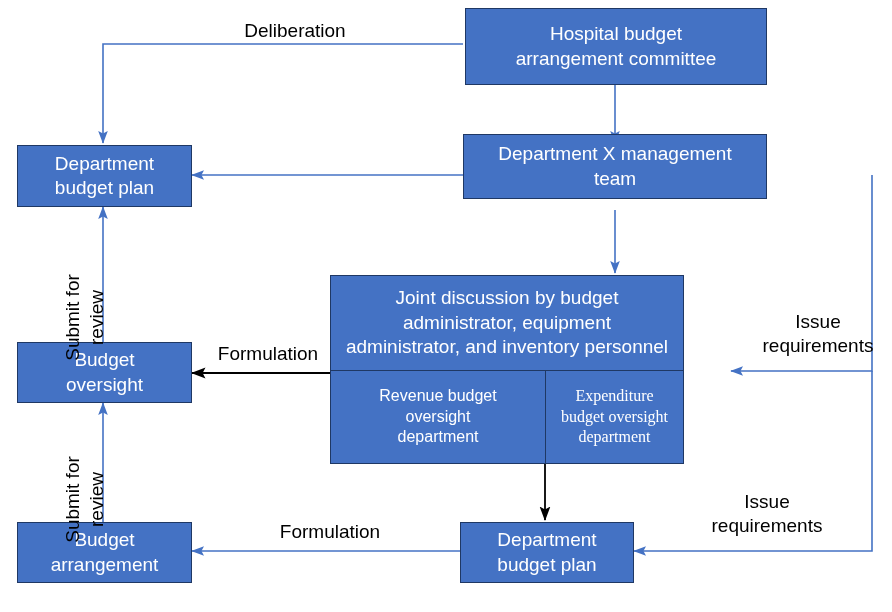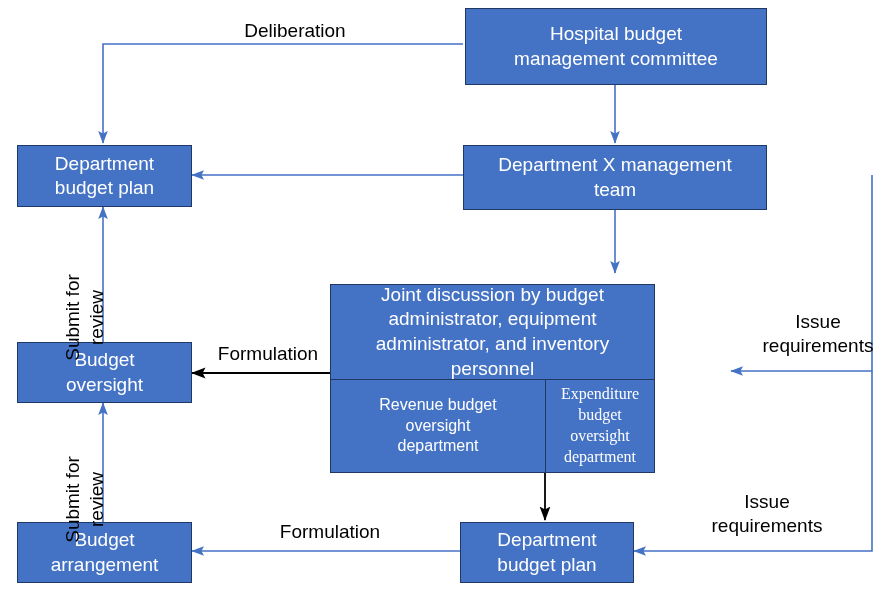--- a/index.html
+++ b/index.html
@@ -124,34 +124,34 @@
 
     <path d="M545,463 L545,520" fill="none" stroke="#000000" stroke-width="1.8" marker-end="url(#arrowBlack)"></path>
 
     <path d="M103,522 L103,403" fill="none" stroke="#4472C4" stroke-width="1.6" marker-end="url(#arrowBlue)"></path>
 
     <path d="M460,551 L192,551" fill="none" stroke="#4472C4" stroke-width="1.6" marker-end="url(#arrowBlue)"></path>
   </svg>
 
   <div class="node" style="left:465px; top:8px; width:302px; height:77px;">
     <span style="white-space: pre-line;">Hospital budget
-management committee</span>
+arrangement committee</span>
   </div>
 
   <div class="node" style="left:17px; top:145px; width:175px; height:62px;">
     <span style="white-space: pre-line;">Department
 budget plan</span>
   </div>
 
-  <div class="node" style="left:463px; top:145px; width:304px; height:65px;">
+  <div class="node" style="left:463px; top:134px; width:304px; height:65px;">
     <span style="white-space: pre-line;">Department X management
 team</span>
   </div>
 
-  <div class="node split" style="left:330px; top:284px; width:325px; height:189px;">
+  <div class="node split" style="left:330px; top:275px; width:354px; height:189px;">
     <div class="split-top">
       <span style="white-space: pre-line;">Joint discussion by budget
 administrator, equipment
 administrator, and inventory personnel</span>
     </div>
     <div class="split-bottom">
       <div class="split-cell left">
         <span style="white-space: pre-line;">Revenue budget
 oversight
 department</span>

